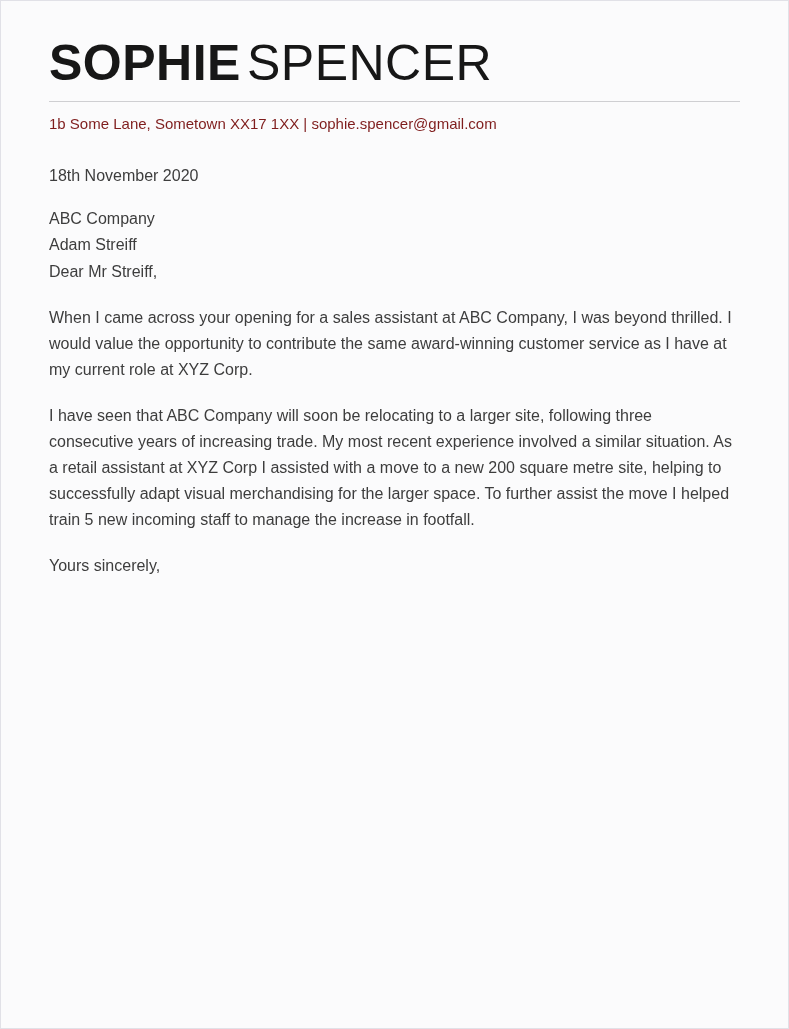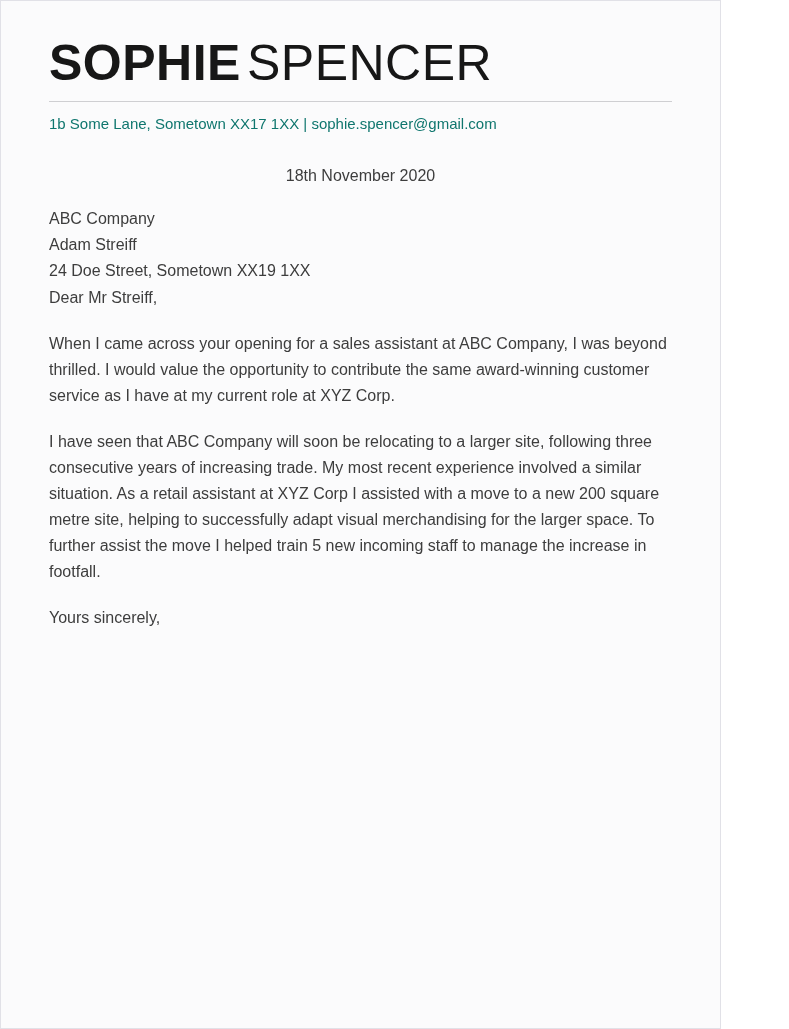--- a/index.html
+++ b/index.html
@@ -2,21 +2,21 @@
 <html><head>
 <meta charset="utf-8">
 <style>
   html, body {
     margin: 0;
     padding: 0;
     background: #ffffff;
   }
   .page {
     position: relative;
-    width: 721px;
+    width: 789px;
     height: 1029px;
     box-sizing: border-box;
     background: #fbfbfc;
     border: 1px solid #e1e1e7;
     padding: 34px 48px 0 48px;
     font-family: "Liberation Sans", sans-serif;
     color: #3d3d3d;
     overflow: hidden;
   }
   .name-heading {
@@ -31,28 +31,28 @@
   .name-last  { font-weight: 300; margin-left: 6px; }
   .header-divider {
     border: none;
     border-top: 1px solid #cfcfd2;
     margin: 10px 0 0 0;
   }
   .contact-line {
     margin-top: 13px;
     font-size: 15px;
     line-height: 18px;
-    color: #0f766e;
+    color: #7f1d1d;
   }
   .letter-body {
     font-size: 16px;
     line-height: 26px;
     color: #3d3d3d;
   }
-  .letter-date     { margin: 30px 0 4px 0; text-align: center; }
+  .letter-date     { margin: 30px 0 4px 0; }
   .recipient-block { margin: 17px 0 0 0; }
   .salutation      { margin: 1px 0 0 0; }
   .body-paragraph  { margin: 20px 0 0 0; }
   .closing-block   { margin: 20px 0 1px 0; }
 </style>
 </head>
 <body>
 
 <div class="page">
 
@@ -62,21 +62,20 @@
 
   <div class="contact-line">1b Some Lane, Sometown XX17 1XX | sophie.spencer@gmail.com</div>
 
   <div class="letter-body">
 
     <p class="letter-date">18th November 2020</p>
 
     <div class="recipient-block">
       <div>ABC Company</div>
       <div>Adam Streiff</div>
-      <div>24 Doe Street, Sometown XX19 1XX</div>
     </div>
 
     <p class="salutation">Dear Mr Streiff,</p>
 
     <p class="body-paragraph">When I came across your opening for a sales assistant at ABC Company, I was beyond thrilled. I would value the opportunity to contribute the same award-winning customer service as I have at my current role at XYZ Corp.</p>
 
     <p class="body-paragraph">I have seen that ABC Company will soon be relocating to a larger site, following three consecutive years of increasing trade. My most recent experience involved a similar situation. As a retail assistant at XYZ Corp I assisted with a move to a new 200 square metre site, helping to successfully adapt visual merchandising for the larger space. To further assist the move I helped train 5 new incoming staff to manage the increase in footfall.</p>
 
 
 

